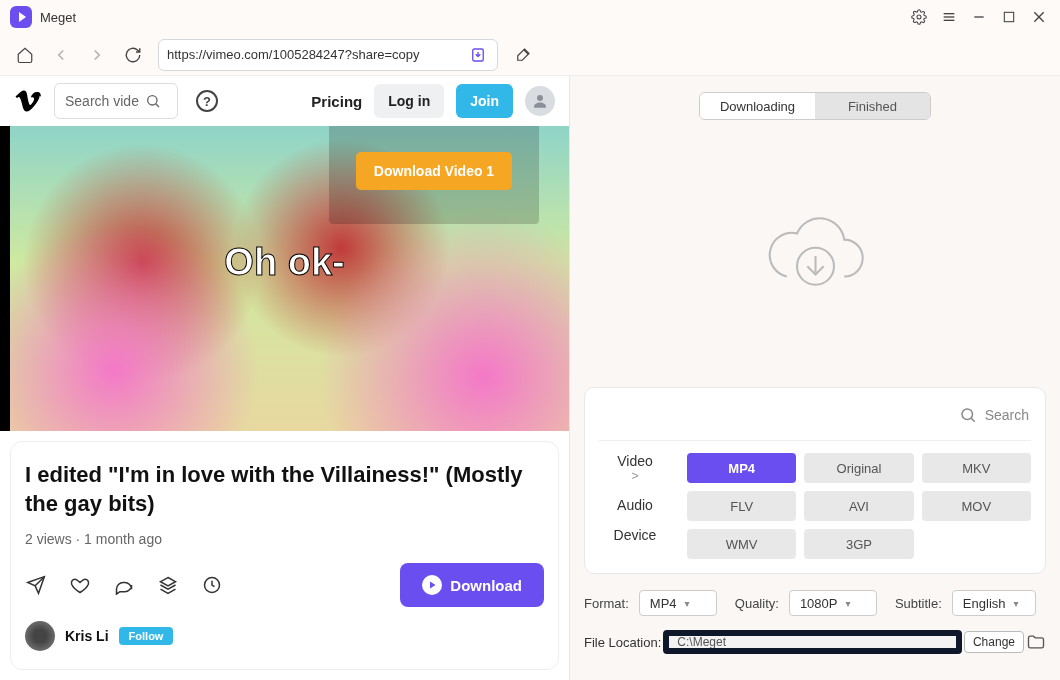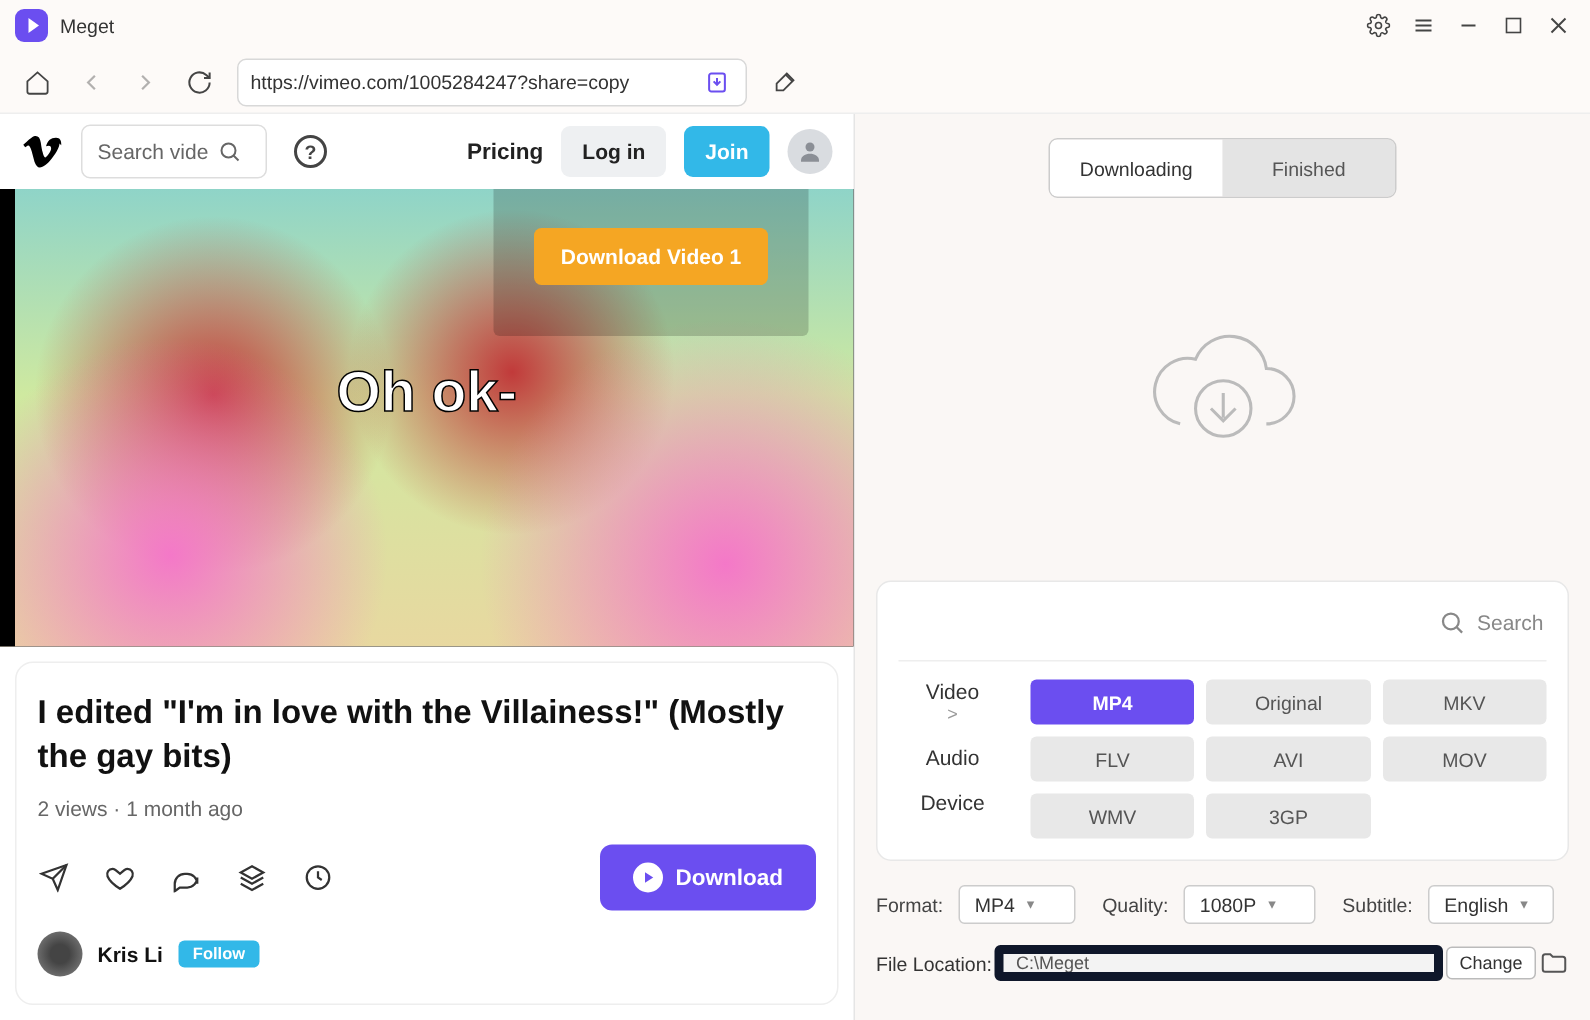--- a/index.html
+++ b/index.html
@@ -57,21 +57,21 @@
 .actions-row .spacer { flex: 1; }
 .dl-big-btn { background: #6b4ef0; color: #fff; border-radius: 8px; padding: 12px 22px; font-weight: 700; font-size: 15px; display: inline-flex; align-items: center; gap: 8px; cursor: pointer; }
 .dl-big-btn .round { width: 20px; height: 20px; background: #fff; border-radius: 50%; display: inline-flex; align-items: center; justify-content: center; }
 .dl-big-btn .round svg { width: 12px; height: 12px; }
 .uploader-row { margin-top: 14px; display: flex; align-items: center; gap: 10px; }
 .small-avatar { width: 30px; height: 30px; border-radius: 50%; background: radial-gradient(circle, #444 30%, #888 100%); }
 .uploader-name { font-weight: 700; font-size: 14px; color: #111; }
 .follow-btn { background: #32b8e8; color: #fff; border-radius: 4px; padding: 3px 10px; font-size: 11px; font-weight: 600; cursor: pointer; }
 
 
-.tabbar { margin: 16px auto 0; width: 232px; height: 40px; border: 1px solid #ccc; border-radius: 6px; display: flex; overflow: hidden; }
+.tabbar { margin: 16px auto 0; width: 232px; height: 28px; border: 1px solid #ccc; border-radius: 6px; display: flex; overflow: hidden; }
 .tab { flex: 1; display: flex; align-items: center; justify-content: center; font-size: 13px; cursor: pointer; }
 .tab.active { background: #fff; color: #333; font-weight: 500; }
 .tab.inactive { background: #e4e4e4; color: #555; }
 .empty-state { flex: 1; display: flex; align-items: center; justify-content: center; }
 .empty-state svg { width: 105px; height: 78px; color: #bbb; }
 
 .format-panel { margin: 0 14px 10px; background: #fff; border: 1px solid #e8e8e8; border-radius: 10px; padding: 14px; }
 .search-row { display: flex; align-items: center; gap: 8px; color: #888; font-size: 14px; padding: 4px 2px 16px; border-bottom: 1px solid #eee; justify-content: flex-end; }
 .search-row svg { width: 18px; height: 18px; }
 .format-body { display: flex; gap: 16px; margin-top: 12px; }

